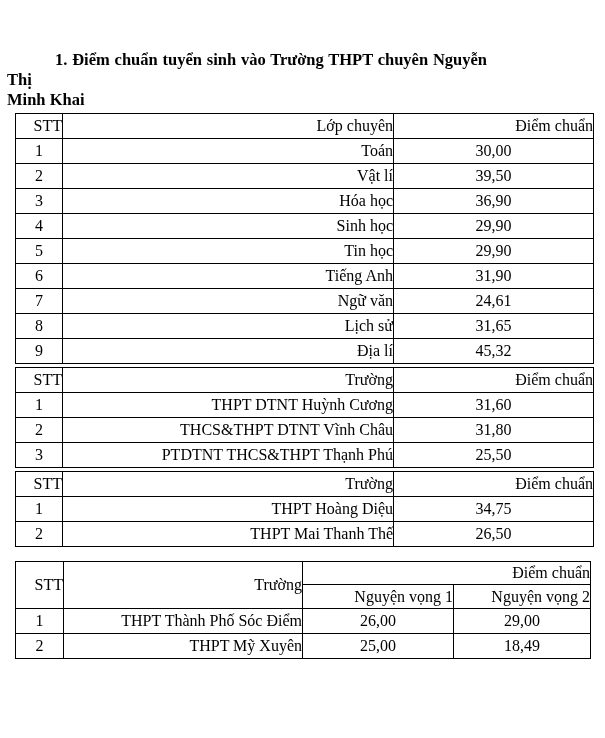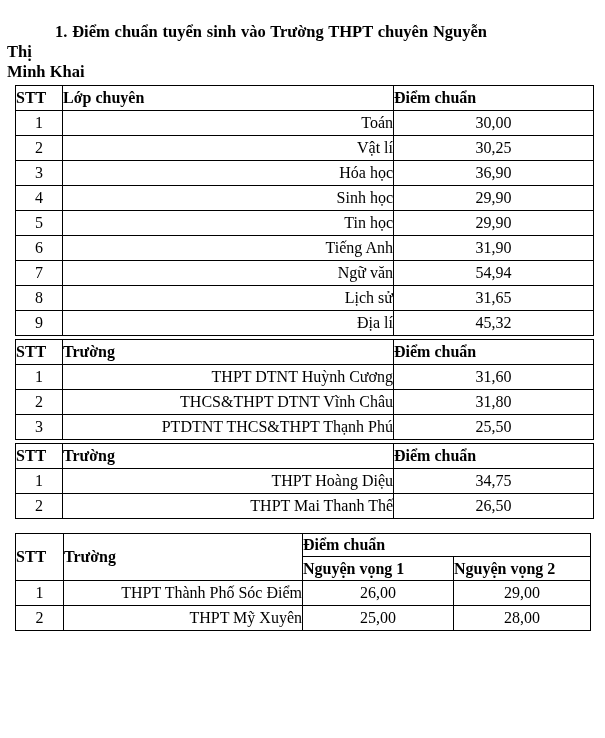--- a/index.html
+++ b/index.html
@@ -11,20 +11,21 @@
     width: 605px;
     height: 738px;
     font-family: "Liberation Serif", serif;
     color: #000000;
     overflow: hidden;
   }
   .page {
     padding: 22px 12px 0 7px;
     box-sizing: border-box;
     width: 499px;
+    margin-top: 28px;
   }
   
   .doc-title {
     font-weight: bold;
     font-size: 16.5px;
     line-height: 20px;
     margin: 0;
   }
   .title-line-just {
     display: block;
@@ -51,21 +52,21 @@
   td, th {
     border: 1px solid #000000;
     font-size: 16px;
     line-height: 22px;
     padding: 0;
     height: 24px;
     vertical-align: middle;
     overflow: hidden;
     white-space: nowrap;
   }
-  th { font-weight: bold; text-align: left; }
+  th { font-weight: normal; text-align: right; }
   td.c { text-align: center; }
   td.l { text-align: right; padding-left: 9px; }
   .t4 { margin-top: 14px; }
   .t4 th.h1 { height: 21px; }
   .t4 th.h2 { height: 23px; }
   
   .footer-note {
     margin: 22px 0 0 0;
     font-size: 16.5px;
     line-height: 20px;
@@ -96,21 +97,21 @@
       <th>Điểm chuẩn</th>
     </tr>
     <tr>
       <td class="c">1</td>
       <td class="l">Toán</td>
       <td class="c">30,00</td>
     </tr>
     <tr>
       <td class="c">2</td>
       <td class="l">Vật lí</td>
-      <td class="c">30,25</td>
+      <td class="c">39,50</td>
     </tr>
     <tr>
       <td class="c">3</td>
       <td class="l">Hóa học</td>
       <td class="c">36,90</td>
     </tr>
     <tr>
       <td class="c">4</td>
       <td class="l">Sinh học</td>
       <td class="c">29,90</td>
@@ -121,21 +122,21 @@
       <td class="c">29,90</td>
     </tr>
     <tr>
       <td class="c">6</td>
       <td class="l">Tiếng Anh</td>
       <td class="c">31,90</td>
     </tr>
     <tr>
       <td class="c">7</td>
       <td class="l">Ngữ văn</td>
-      <td class="c">54,94</td>
+      <td class="c">24,61</td>
     </tr>
     <tr>
       <td class="c">8</td>
       <td class="l">Lịch sử</td>
       <td class="c">31,65</td>
     </tr>
     <tr>
       <td class="c">9</td>
       <td class="l">Địa lí</td>
       <td class="c">45,32</td>
@@ -220,19 +221,19 @@
     <tr>
       <td class="c">1</td>
       <td class="l">THPT Thành Phố Sóc Điểm</td>
       <td class="c">26,00</td>
       <td class="c">29,00</td>
     </tr>
     <tr>
       <td class="c">2</td>
       <td class="l">THPT Mỹ Xuyên</td>
       <td class="c">25,00</td>
-      <td class="c">28,00</td>
+      <td class="c">18,49</td>
     </tr>
   </tbody>
     </table>
 
 
 </div>
 
 </body></html>

